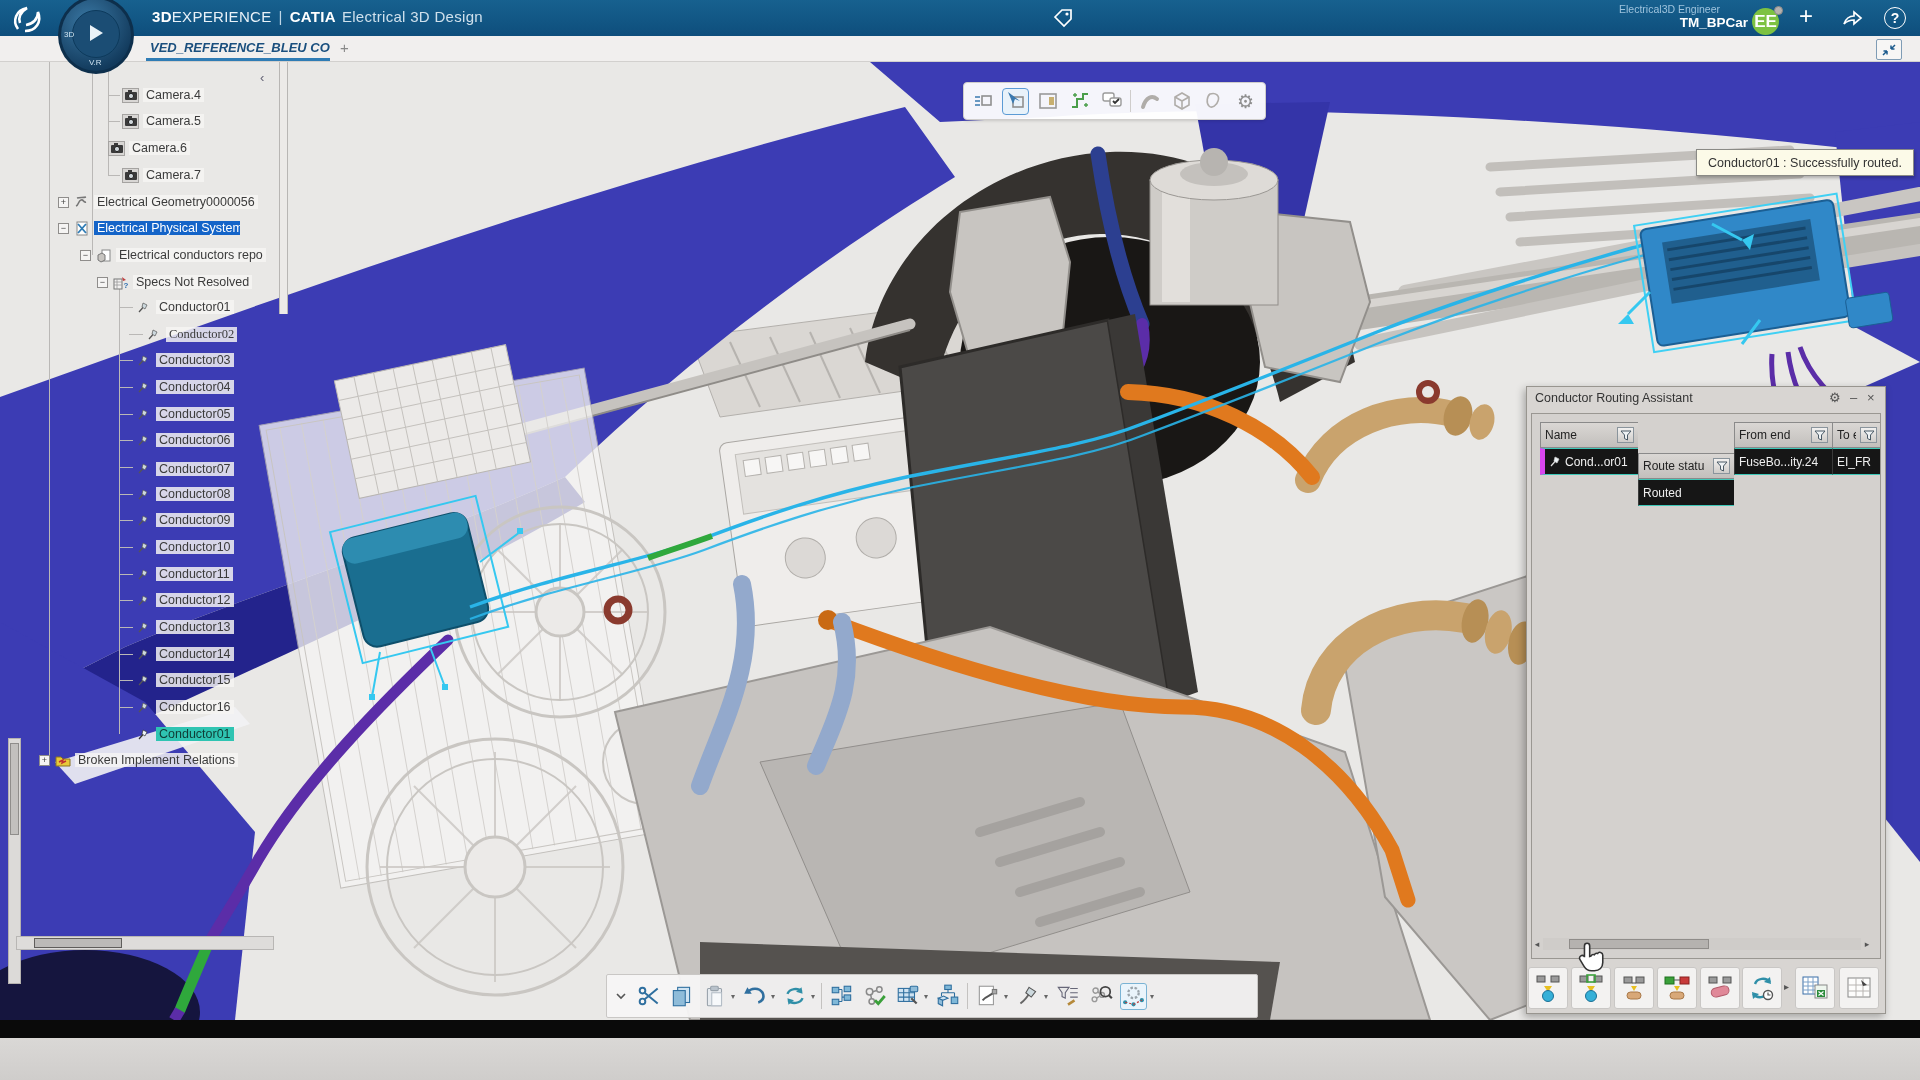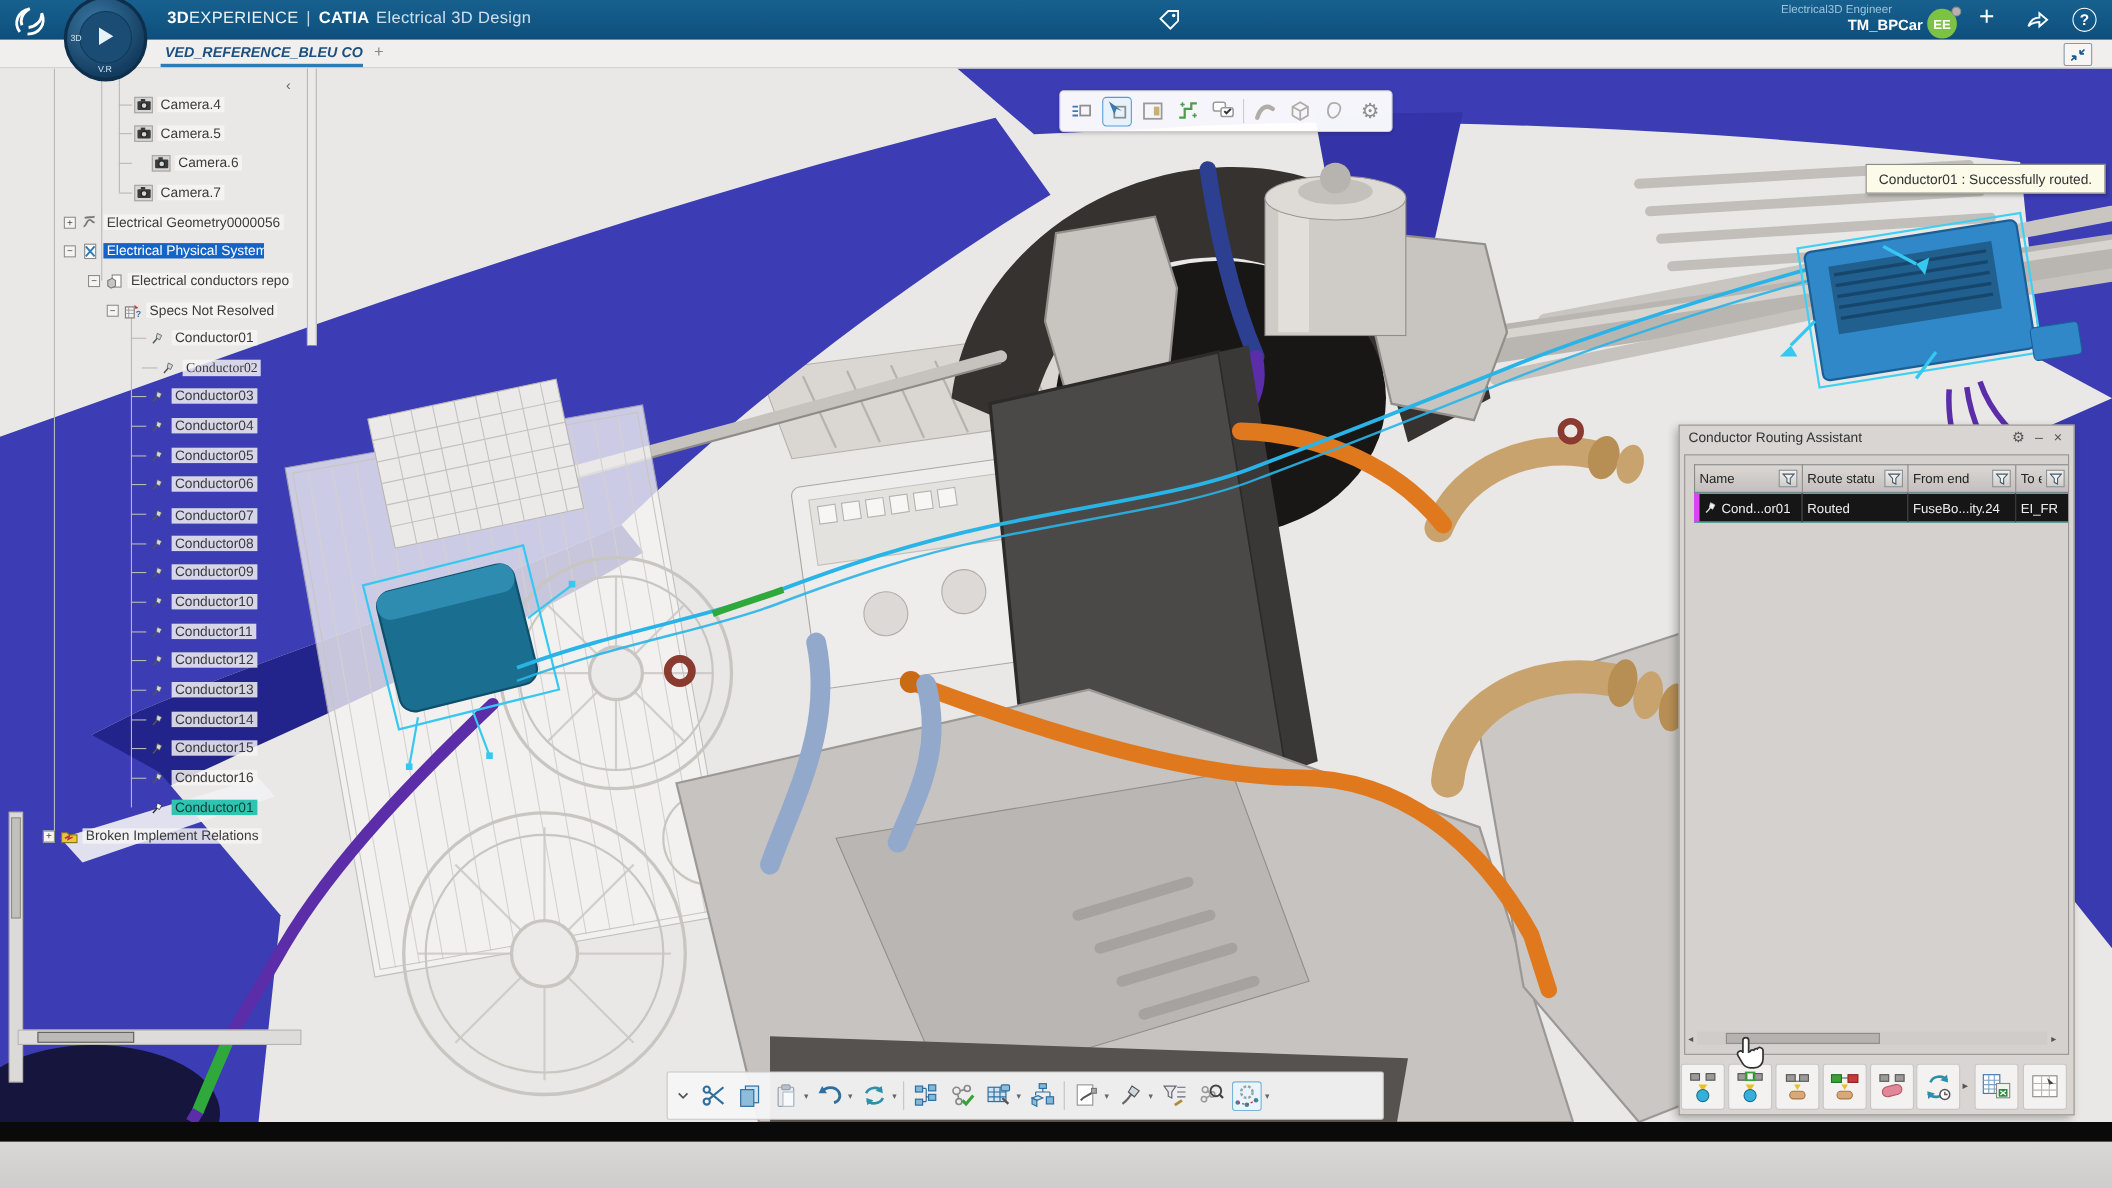--- a/index.html
+++ b/index.html
@@ -14,21 +14,21 @@
   .brand .sep{margin:0 7px;color:#bfd6e6;}
   .brand .subtitle{font-weight:300;color:#cfe0ec;margin-left:6px;}
   .search-wrap{position:absolute;left:685px;top:6px;width:352px;height:25px;background:#fff;border-radius:2px;display:flex;align-items:center;}
   .search-wrap input{flex:1;border:none;outline:none;background:transparent;font:12.5px "Liberation Sans",sans-serif;color:#333;padding:0 8px;}
   .search-wrap input::placeholder{color:#9aa2a8;}
   .search-btn{width:26px;height:25px;display:flex;align-items:center;justify-content:center;cursor:pointer;}
   .tag-btn{position:absolute;left:1052px;top:7px;width:24px;height:24px;}
   .role{position:absolute;right:200px;top:3px;color:#9ec3dd;font-size:10.5px;text-align:right;white-space:nowrap;}
   .userid{position:absolute;right:172px;top:15px;color:#fff;font-size:13.5px;font-weight:bold;white-space:nowrap;}
   .user-chev{position:absolute;right:156px;top:15px;color:#cfe0ec;font-size:11px;}
-  .avatar{position:absolute;left:1752px;top:8px;width:27px;height:27px;border-radius:50%;background:#7dc242;color:#fff;font-size:12px;font-weight:bold;display:flex;align-items:center;justify-content:center;}
+  .avatar{position:absolute;left:1752px;top:8px;width:27px;height:27px;border-radius:50%;background:#7dc242;color:#fff;font-size:17px;font-weight:bold;display:flex;align-items:center;justify-content:center;}
   .avatar-badge{position:absolute;left:1774px;top:6px;width:9px;height:9px;border-radius:50%;background:#b5b2af;border:1px solid #8d8a87;}
   .hdr-plus{position:absolute;left:1799px;top:2px;color:#fff;font-size:24px;font-weight:300;}
   .hdr-ico{position:absolute;top:7px;width:24px;height:24px;}
   .hdr-help{position:absolute;left:1884px;top:7px;width:22px;height:22px;border:1.6px solid #fff;border-radius:50%;color:#fff;font-size:14px;font-weight:bold;display:flex;align-items:center;justify-content:center;}
 
   
   .logo{position:absolute;left:8px;top:3px;width:48px;height:30px;}
   .compass{position:absolute;left:58px;top:-4px;width:76px;height:78px;border-radius:50%;background:radial-gradient(circle at 38% 32%,#3a78a4,#123a5c 75%);border:3px solid #0d2f4c;z-index:30;}
   .compass .ring{position:absolute;left:11px;top:11px;width:48px;height:48px;border-radius:50%;background:#1b4d74;border:1px solid #0d3a5c;}
   .compass .play{position:absolute;left:29px;top:26px;width:0;height:0;border-left:13px solid #e9f2f8;border-top:8px solid transparent;border-bottom:8px solid transparent;}
@@ -368,21 +368,21 @@
       <div class="trow" style="left:122px;top:50px;">
         <span class="ticon cam">
             <svg width="14" height="12" viewBox="0 0 14 12">
               <rect x="1" y="3" width="12" height="8" rx="1" fill="#3a3a3a"></rect>
               <circle cx="7" cy="7" r="2.6" fill="#cfd6da" stroke="#222"></circle>
               <rect x="4" y="1" width="4" height="2.4" fill="#3a3a3a"></rect>
             </svg>
           </span>
         <span class="tlabel">Camera.5</span>
       </div>
-      <div class="trow" style="left:138px;top:77px;">
+      <div class="trow" style="left:108px;top:77px;">
         <span class="ticon cam">
             <svg width="14" height="12" viewBox="0 0 14 12">
               <rect x="1" y="3" width="12" height="8" rx="1" fill="#3a3a3a"></rect>
               <circle cx="7" cy="7" r="2.6" fill="#cfd6da" stroke="#222"></circle>
               <rect x="4" y="1" width="4" height="2.4" fill="#3a3a3a"></rect>
             </svg>
           </span>
         <span class="tlabel">Camera.6</span>
       </div>
       <div class="trow" style="left:122px;top:104px;">
@@ -687,21 +687,21 @@
                 </span>
             </div>
             <div class="ptd">
               <svg width="13" height="13" viewBox="0 0 13 13">
                   <path d="M2,11 C4,9 6,7 7,4" stroke="#ddd" stroke-width="1.3" fill="none"></path>
                   <polygon points="6,2 10,4 8,8 5,6" fill="#eef4f6" stroke="#ccc" stroke-width="0.7"></polygon>
                 </svg>
               <span>Cond...or01</span>
             </div>
           </div>
-          <div class="p-col" style="width:96px;">
+          <div class="p-col" style="width:96px;margin-top:31px;">
             <div class="pth">
               <span class="cap">Route statu</span>
               <span class="funnel-btn">
                   <svg width="12" height="11" viewBox="0 0 12 11">
                     <path d="M1,1 H11 L7.5,5 V10 L4.5,8.5 V5 Z" fill="#eef2f4" stroke="#4a5a66"></path>
                   </svg>
                 </span>
             </div>
             <div class="ptd">
                 <span>Routed</span>

